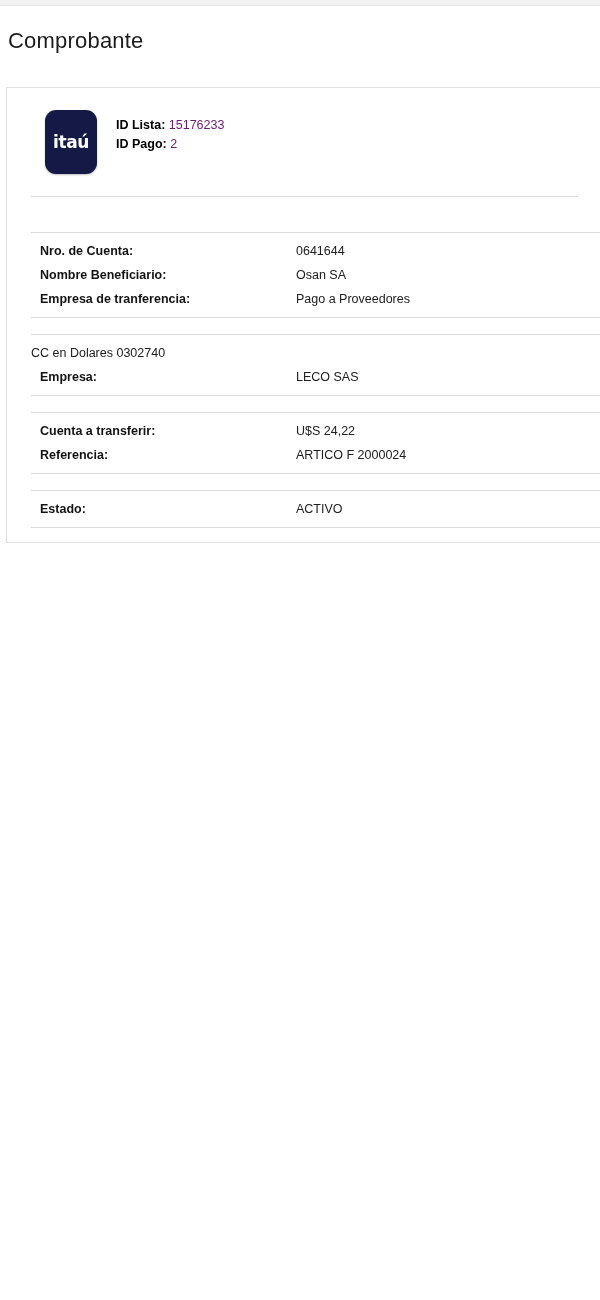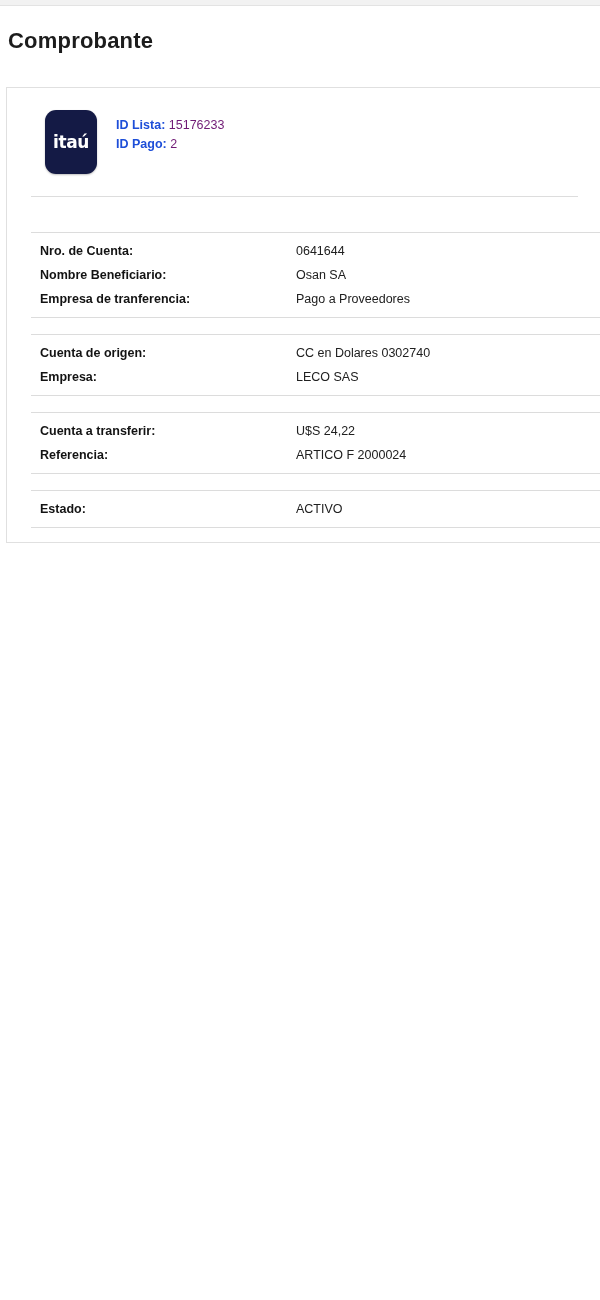--- a/index.html
+++ b/index.html
@@ -19,21 +19,21 @@
     background: #ffffff;
     overflow: hidden;
   }
   .topbar {
     height: 6px;
     background: #f2f2f2;
     border-bottom: 1px solid #e3e3e3;
   }
   .page-title {
     font-size: 22px;
-    font-weight: 700;
+    font-weight: 400;
     color: #1c1c1c;
     margin: 22px 0 0 8px;
     letter-spacing: 0.2px;
   }
   .receipt-card {
     margin: 33px 0 0 6px;
     width: 600px;
     border: 1px solid #e0e0e0;
     border-right: none;
     background: #ffffff;
@@ -62,21 +62,21 @@
     letter-spacing: -0.4px;
     font-family: "DejaVu Sans", sans-serif;
   }
   .ids {
     margin-left: 19px;
     padding-top: 6px;
     font-size: 12.5px;
     line-height: 1.55;
   }
   .ids .line { white-space: nowrap; }
-  .ids b { font-weight: 700; color: #1d4ed8; }
+  .ids b { font-weight: 700; color: #000000; }
   .ids span { color: #701a75; text-align: right; }
   .divider {
     margin: 22px 28px 0 24px;
     border-top: 1px solid #dddddd;
   }
   .section {
     margin: 0 0 0 24px;
     border-top: 1px solid #dcdcdc;
     border-bottom: 1px solid #dcdcdc;
     padding: 6px 0 6px 0;
@@ -139,21 +139,20 @@
         <div class="value">Osan SA</div>
       </div>
       <div class="row">
         <div class="label">Empresa de tranferencia:</div>
         <div class="value">Pago a Proveedores</div>
       </div>
     </div>
 
     <div class="section spaced">
       <div class="row">
-        <div class="label">Cuenta de origen:</div>
         <div class="value">CC en Dolares 0302740</div>
       </div>
       <div class="row">
         <div class="label">Empresa:</div>
         <div class="value">LECO SAS</div>
       </div>
     </div>
 
     <div class="section spaced">
       <div class="row">

